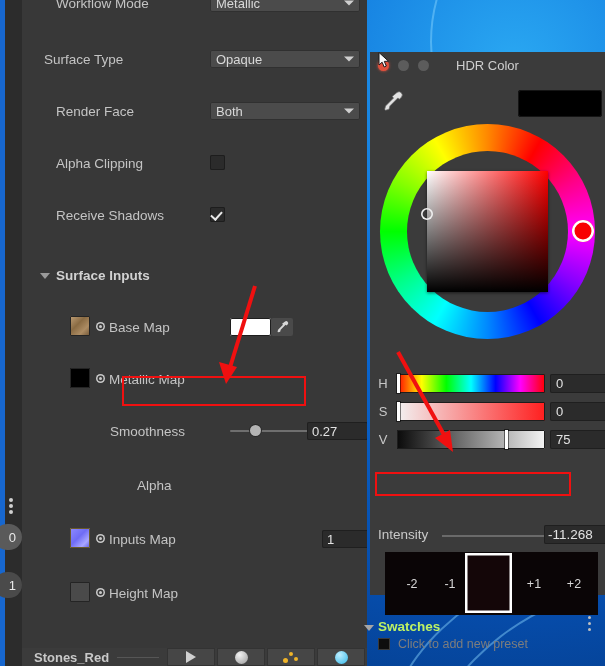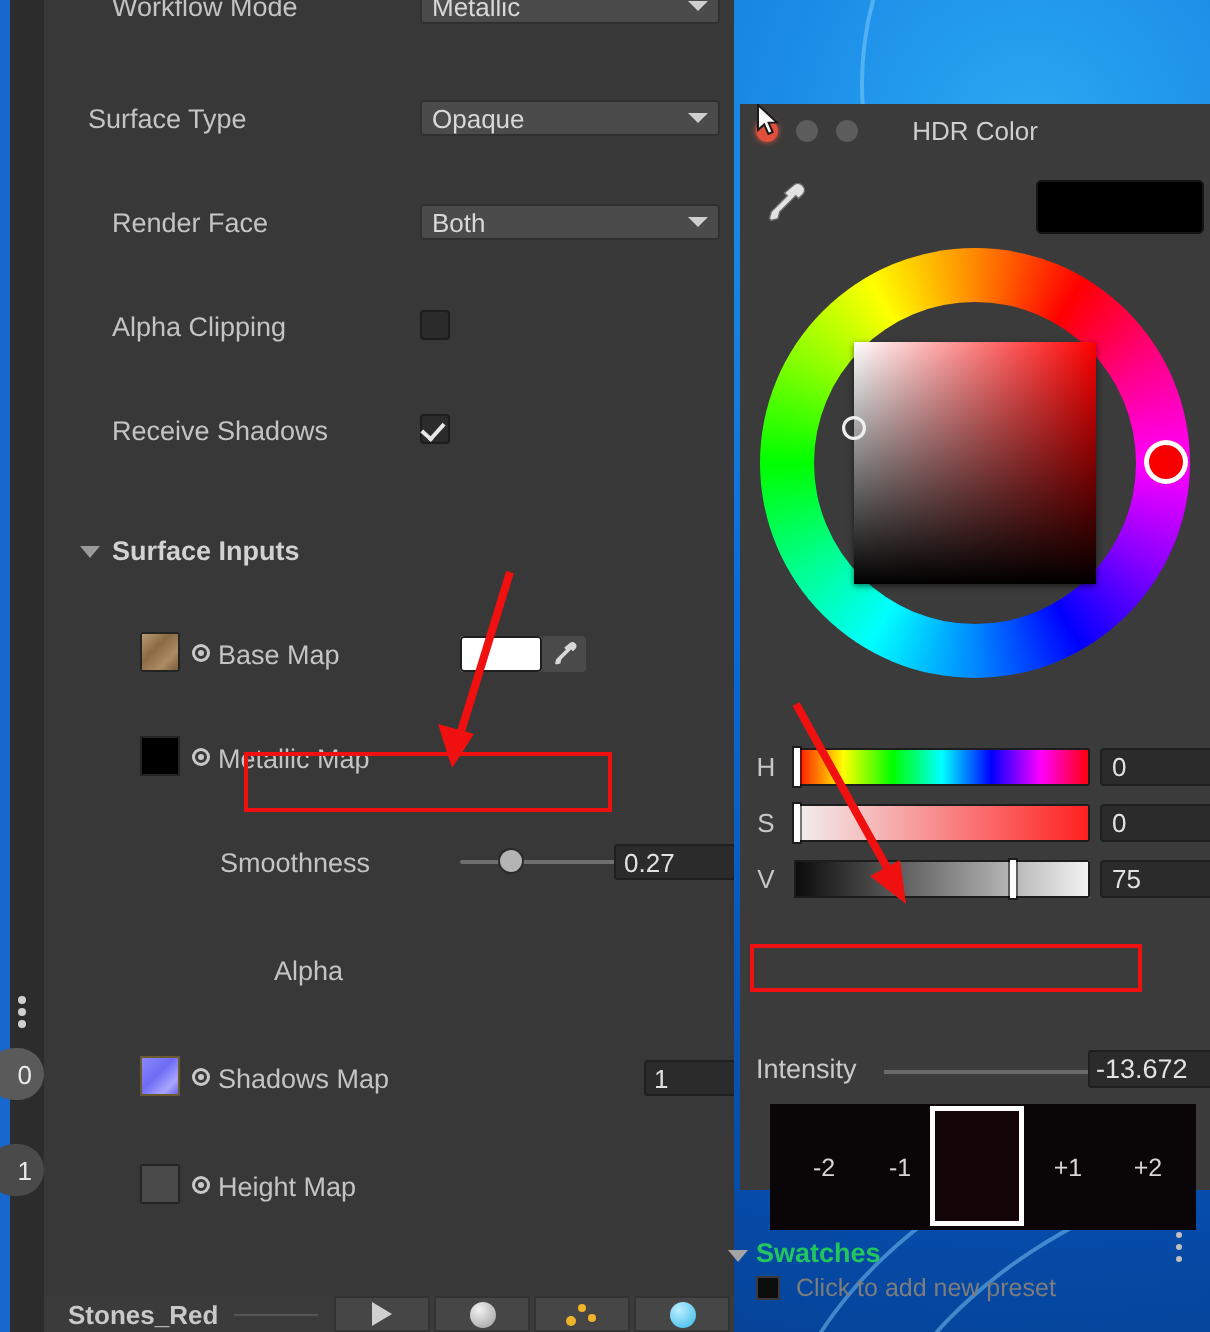--- a/index.html
+++ b/index.html
@@ -116,21 +116,21 @@
   .intensity-val{position:absolute;left:174px;top:473px;width:62px;height:19px;background:#2b2b2b;
     border-radius:2px;color:#e2e2e2;font-size:13.5px;display:flex;align-items:center;
     padding-left:4px;box-shadow:inset 0 0 0 1px #1f1f1f;overflow:hidden;white-space:nowrap;}
 
   .stops{position:absolute;left:15px;top:500px;width:213px;height:63px;background:#0a0506;}
   .stop{position:absolute;top:0;height:63px;display:flex;align-items:center;justify-content:center;
     color:#d7d7d7;font-size:12.5px;}
   .stop-current{position:absolute;left:80px;top:1px;width:47px;height:60px;background:#140608;
     box-shadow:inset 0 0 0 2.5px #ffffff;}
 
-  .swatch-hdr{position:absolute;left:8px;top:567px;color:#22c55e;font-size:13.5px;font-weight:bold;}
+  .swatch-hdr{position:absolute;left:8px;top:567px;color:#bef264;font-size:13.5px;font-weight:bold;}
   .swatch-fold{position:absolute;left:-14px;top:6px;width:0;height:0;
     border-left:5px solid transparent;border-right:5px solid transparent;border-top:6px solid #a5a5a5;}
   .swatch-kebab{position:absolute;left:218px;top:564px;width:4px;height:15px;}
   .swatch-kebab i{display:block;width:3px;height:3px;border-radius:50%;background:#c0c0c0;margin-bottom:3px;}
   .preset-row{position:absolute;left:8px;top:585px;display:flex;align-items:center;gap:8px;
     color:#7d7d7d;font-size:12.5px;}
   .preset-chip{width:12px;height:12px;background:#0d0d0d;box-shadow:inset 0 0 0 1px #3a3a3a;}
 
   
   .bottombar{position:absolute;left:22px;top:648px;width:345px;height:18px;background:#3b3b3b;
@@ -247,21 +247,21 @@
         </div>
       </div>
 
       <div class="row" style="top:240px;">
         <span class="lbl" style="position:absolute;left:115px;">Alpha</span>
       </div>
 
       <div class="row" style="top:268px;">
         <div class="thumb" style="left:48px;top:2px;background:linear-gradient(135deg,#8f8cff,#6f6cf5 45%,#a9a6ff 75%,#5a57e0);box-shadow:inset 0 0 0 1px #6a5a2a;"></div>
         <span class="target" style="left:74px;top:8px;"></span>
-        <span class="lbl" style="position:absolute;left:87px;">Shadows Map</span>
+        <span class="lbl" style="position:absolute;left:87px;">Inputs Map</span>
         <div class="numfield" style="left:300px;top:4px;width:56px;">
           <span>1</span>
         </div>
       </div>
 
       <div class="row" style="top:296px;">
         <div class="thumb empty" style="left:48px;top:2px;"></div>
         <span class="target" style="left:74px;top:8px;"></span>
         <span class="lbl" style="position:absolute;left:87px;">Height Map</span>
       </div>
@@ -346,21 +346,21 @@
       <div class="chbar" style="left:27px;top:0;width:148px;background:linear-gradient(to right,#0a0a0a,#f4f4f4);"></div>
       <div class="chknob" style="left:135px;top:0;"></div>
       <div class="chval" style="left:180px;top:0;width:52px;">
         <span>75</span>
       </div>
     </div>
 
     <span class="intensity-label">Intensity</span>
     <div class="intensity-track"></div>
     <div class="intensity-val">
-      <span>-13.672</span>
+      <span>-11.268</span>
     </div>
 
     <div class="stops">
       <span class="stop" style="left:6px;width:42px;">-2</span>
       <span class="stop" style="left:44px;width:42px;">-1</span>
       <div class="stop-current"></div>
       <span class="stop" style="left:128px;width:42px;">+1</span>
       <span class="stop" style="left:168px;width:42px;">+2</span>
     </div>
 

